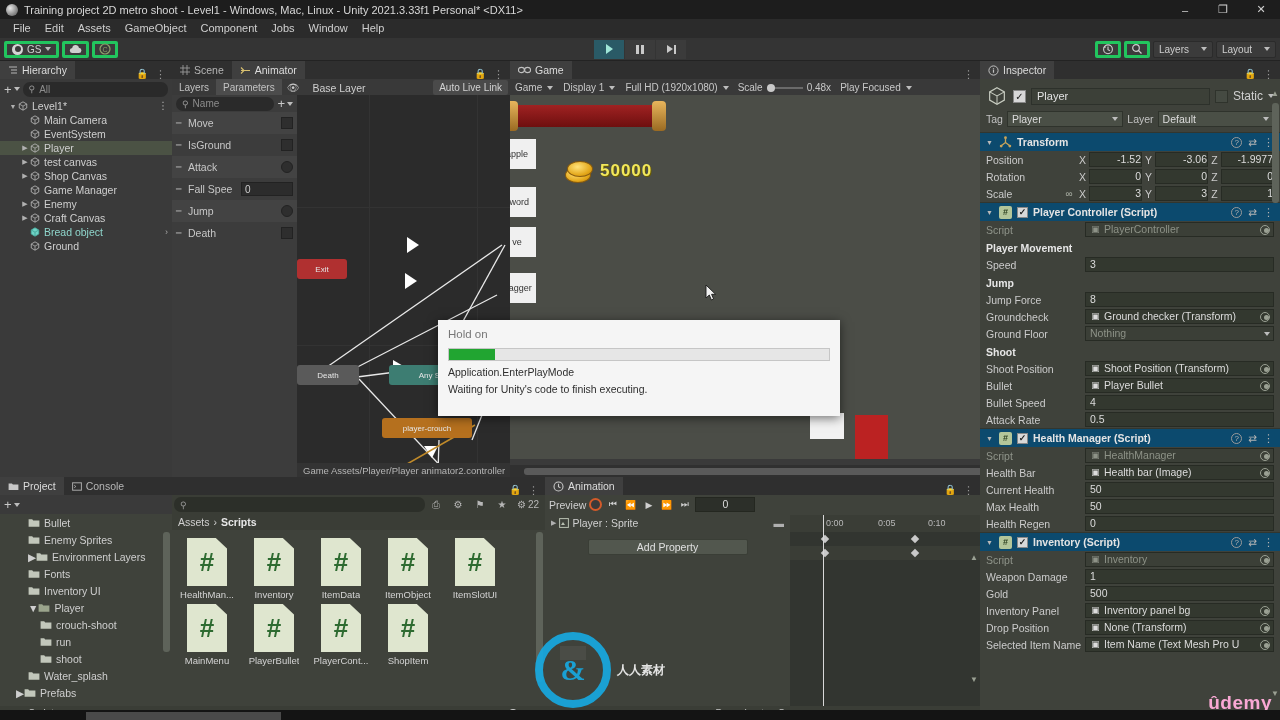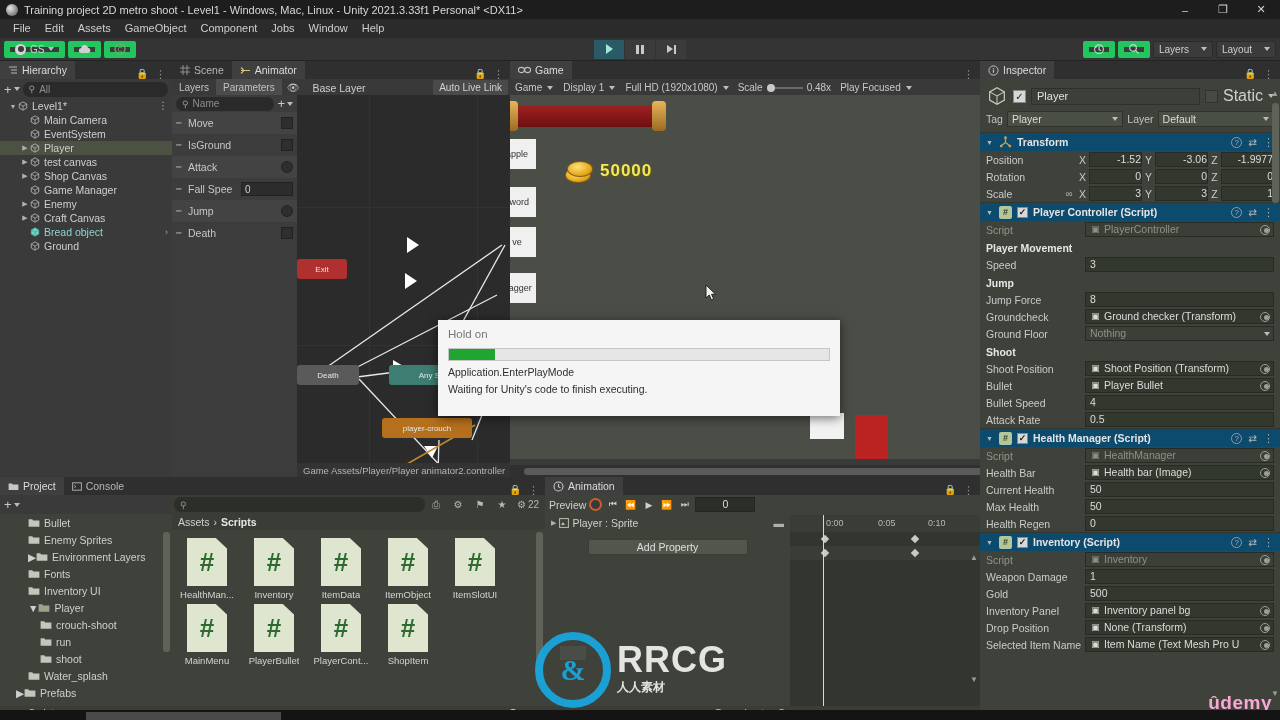--- a/index.html
+++ b/index.html
@@ -35,21 +35,21 @@
     padding-left: 6px; gap: 0px;
   }
   .menuitem { padding: 0 7px; line-height: 19px; color: #cfcfcf; font-size: 11px; }
 
   
   .toolbar {
     height: 23px; background: #343434; border-bottom: 1px solid #232323;
     display: flex; align-items: center; padding: 0 4px; gap: 3px;
   }
   .tb-btn {
-    height: 17px; min-width: 22px; background: #515151; border: 6px solid #22c55e;
+    height: 17px; min-width: 22px; background: #515151; border: 3px solid #22c55e;
     border-radius: 2px; display: flex; align-items: center; justify-content: center;
     color: #d0d0d0; font-size: 10px; padding: 0 4px; gap: 3px;
   }
   .tb-btn.dark { background: #3b3b3b; }
   .acct { display:flex; align-items:center; gap:4px; padding: 0 5px; }
   .avatar-circ {
     width: 11px; height: 11px; border-radius: 50%; background: #d5d5d5;
     position: relative;
   }
   .avatar-circ::after {
@@ -191,21 +191,21 @@
   .game-hscroll i { position:absolute; left:14px; top:3px; width:820px; height:7px; background:#5a5a5a; border-radius:3px; }
 
   
   #inspector { left:980px; top:61px; width:300px; height:659px; background:#3a3a3a; }
   .insp-body { position:absolute; left:0; top:18px; right:0; bottom:0; background:#3f423b; overflow:hidden; }
   .insp-header { display:flex; align-items:center; gap:5px; padding:6px 6px 2px 6px; }
   .go-icon { width:22px; height:22px; flex:0 0 auto; }
   .chkbox { width:13px; height:13px; background:#d8d8d8; border:1px solid #888; display:flex; align-items:center; justify-content:center; color:#1a1a1a; font-size:10px; flex:0 0 auto;}
   .name-field { flex:1; height:17px; background:#3c4038; border:1px solid #2d312b; color:#e2e2e2; font-size:11px; padding-left:5px; line-height:15px; }
   .static-box { width:13px;height:13px;background:#454a42;border:1px solid #2f332c; }
-  .static-lbl { font-size:16px; color:#cfcfcf; }
+  .static-lbl { font-size:12px; color:#cfcfcf; }
   .taglayer { display:flex; align-items:center; gap:4px; padding:2px 6px 5px 6px; font-size:10.5px; }
   .tl-lbl { color:#c2c2c2; }
   .tl-drop { flex:1; height:16px; background:#4a4f46; border:1px solid #2f332c; display:flex; align-items:center; padding:0 4px; color:#dcdcdc; font-size:10.5px; }
   .tl-drop .caret { margin-left:auto; }
   .comp-hdr {
     height:19px; background:#0c4a6e; display:flex; align-items:center; gap:5px; padding:0 6px;
     border-top:1px solid #32362f; font-size:10.5px; color:#e4e4e4; font-weight:bold;
   }
   .fold { width:8px; color:#b9b9b9; font-size:7px; }
   .comp-ic { width:13px; height:13px; border-radius:2px; display:flex;align-items:center;justify-content:center; font-size:9px; }
@@ -1305,21 +1305,20 @@
     </div>
     <div class="dlg-line">Application.EnterPlayMode</div>
     <div class="dlg-line">Waiting for Unity's code to finish executing.</div>
   </div>
 
   <div class="rrcg">
     <div class="rrcg-ring">
         <b>&amp;</b>
       </div>
     <div class="rrcg-txt">
-      <span class="l1">RRCG</span>
       <span class="l2">人人素材</span>
     </div>
   </div>
   <div class="udemy">ûdemy</div>
 
   <svg class="cursor" width="12" height="18" viewBox="0 0 12 18">
     <path d="M1 1 L1 14 L4.3 11 L6.4 16 L8.6 15 L6.6 10.3 L10.6 10.3 Z" fill="#f0f0f0" stroke="#1a1a1a" stroke-width=".9"></path>
   </svg>
 
   <div class="taskbar">

